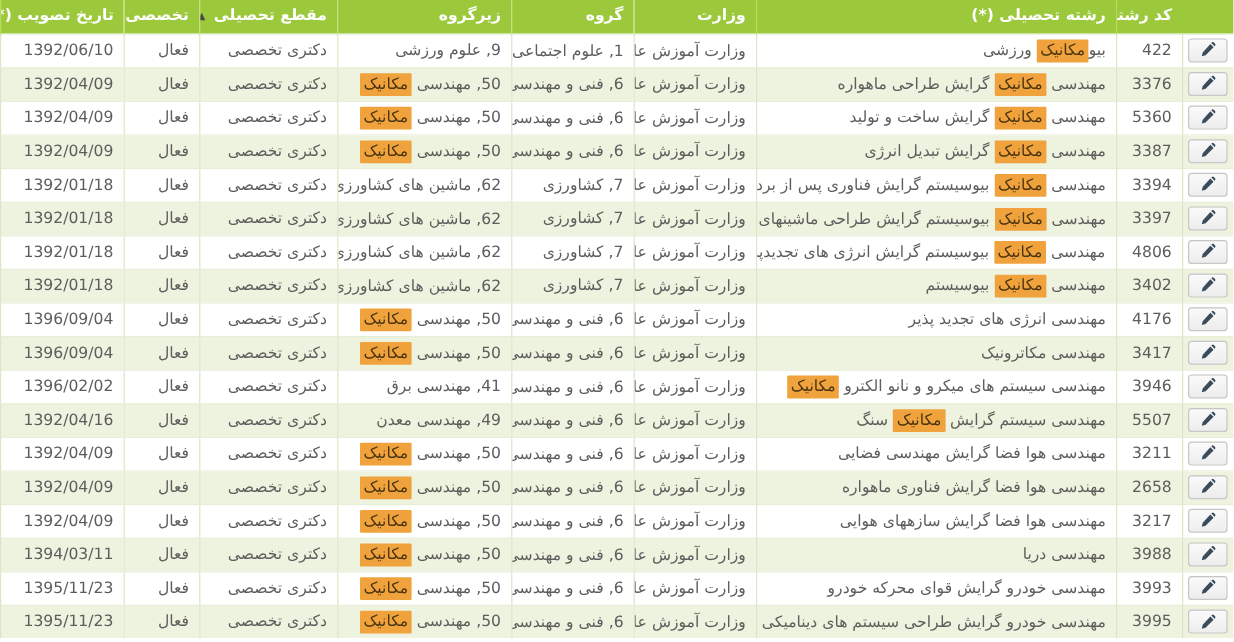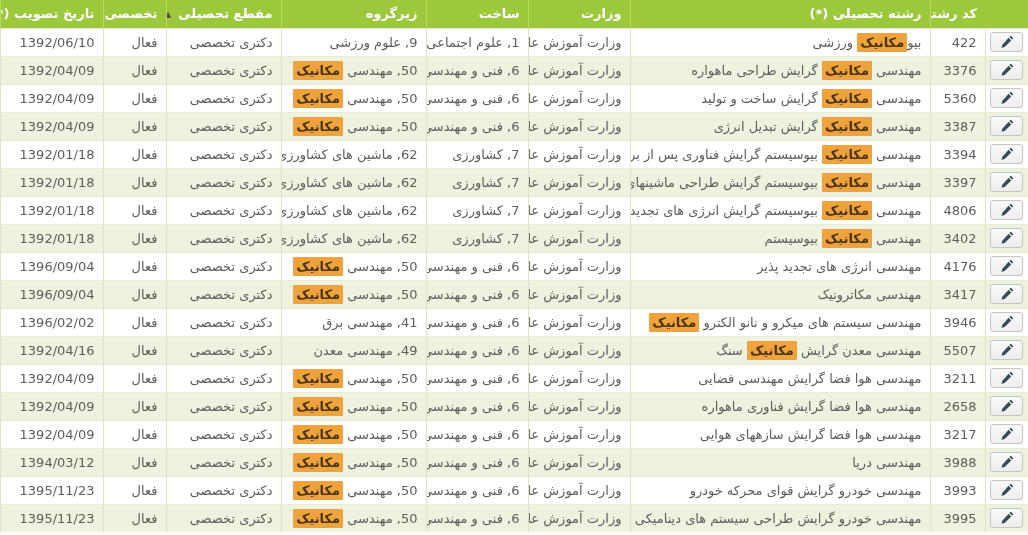--- a/index.html
+++ b/index.html
@@ -17,21 +17,21 @@
     cursor:pointer;
   }
   thead th.col-edit{border-left:none}
   tbody td{
     height:28px;padding:0 8px;text-align:right;white-space:nowrap;overflow:hidden;
     border-left:1px solid var(--cell-border);border-top:1px solid var(--row-border);
     color:var(--text);background:#fff;
   }
   tbody tr:nth-child(even) td{background:var(--row-alt)}
   td.c-edit{text-align:center;padding:0 3px}
-  .hl{background:var(--hl-bg);color:var(--hl-text);font-weight:bold;padding:2px 3px;border-radius:1px}
+  .hl{background:var(--hl-bg);color:var(--hl-text);font-weight:normal;padding:2px 3px;border-radius:1px}
   .sort{font-size:8px;color:#4a4a4a;margin:0 7px;vertical-align:1px}
   .edit-btn{
     width:33px;height:20px;display:inline-flex;align-items:center;justify-content:center;
     background:linear-gradient(#fafafa,#ededed);border:1px solid #c6c6c6;border-radius:3px;
     cursor:pointer;padding:0;
   }
   .edit-btn svg{display:block}
 </style>
 </head>
 <body>
@@ -47,21 +47,21 @@
     <col style="width:115px">
       <col style="width:63px">
       <col style="width:103px">
   </colgroup>
   <thead>
     <tr>
       <th class="col-edit"></th>
       <th>کد رشته</th>
       <th>رشته تحصیلی (*)</th>
       <th>وزارت</th>
-      <th>ساخت</th>
+      <th>گروه</th>
       <th>زیرگروه</th>
       <th><span>مقطع تحصیلی</span><span class="sort">▲</span></th>
       <th>تخصصی</th>
       <th>تاریخ تصویب (*)</th>
     </tr>
   </thead>
   <tbody>
   <tr>
     <td class="c-edit">
       <button class="edit-btn">
@@ -262,21 +262,21 @@
 
   <tr>
     <td class="c-edit">
       <button class="edit-btn">
         <svg width="13" height="13" viewBox="0 0 16 16">
           <path fill="#3a4b5c" d="M10.6 2.1l3.3 3.3-8.2 8.2-3.9 1 1-3.9zM14.9 4.4l-3.3-3.3 1-1c.3-.3.8-.3 1.1 0l2.2 2.2c.3.3.3.8 0 1.1z"></path>
         </svg>
       </button>
     </td>
     <td class="c-code"><span>5507</span></td>
-    <td><span>مهندسی معدن گرایش </span><span class="hl">مکانیک</span><span> سنگ</span></td>
+    <td><span>مهندسی سیستم گرایش </span><span class="hl">مکانیک</span><span> سنگ</span></td>
     <td><span>وزارت آموزش عالی</span></td>
     <td><span>6, فنی و مهندسی</span></td>
     <td><span>49, مهندسی معدن</span></td>
     <td><span>دکتری تخصصی</span></td>
     <td><span>فعال</span></td>
     <td><span>1392/04/16</span></td>
   </tr>
 
   <tr>
     <td class="c-edit">
@@ -340,21 +340,21 @@
         </svg>
       </button>
     </td>
     <td class="c-code"><span>3988</span></td>
     <td><span>مهندسی دریا</span></td>
     <td><span>وزارت آموزش عالی</span></td>
     <td><span>6, فنی و مهندسی</span></td>
     <td><span>50, مهندسی </span><span class="hl">مکانیک</span></td>
     <td><span>دکتری تخصصی</span></td>
     <td><span>فعال</span></td>
-    <td><span>1394/03/12</span></td>
+    <td><span>1394/03/11</span></td>
   </tr>
 
   <tr>
     <td class="c-edit">
       <button class="edit-btn">
         <svg width="13" height="13" viewBox="0 0 16 16">
           <path fill="#3a4b5c" d="M10.6 2.1l3.3 3.3-8.2 8.2-3.9 1 1-3.9zM14.9 4.4l-3.3-3.3 1-1c.3-.3.8-.3 1.1 0l2.2 2.2c.3.3.3.8 0 1.1z"></path>
         </svg>
       </button>
     </td>

